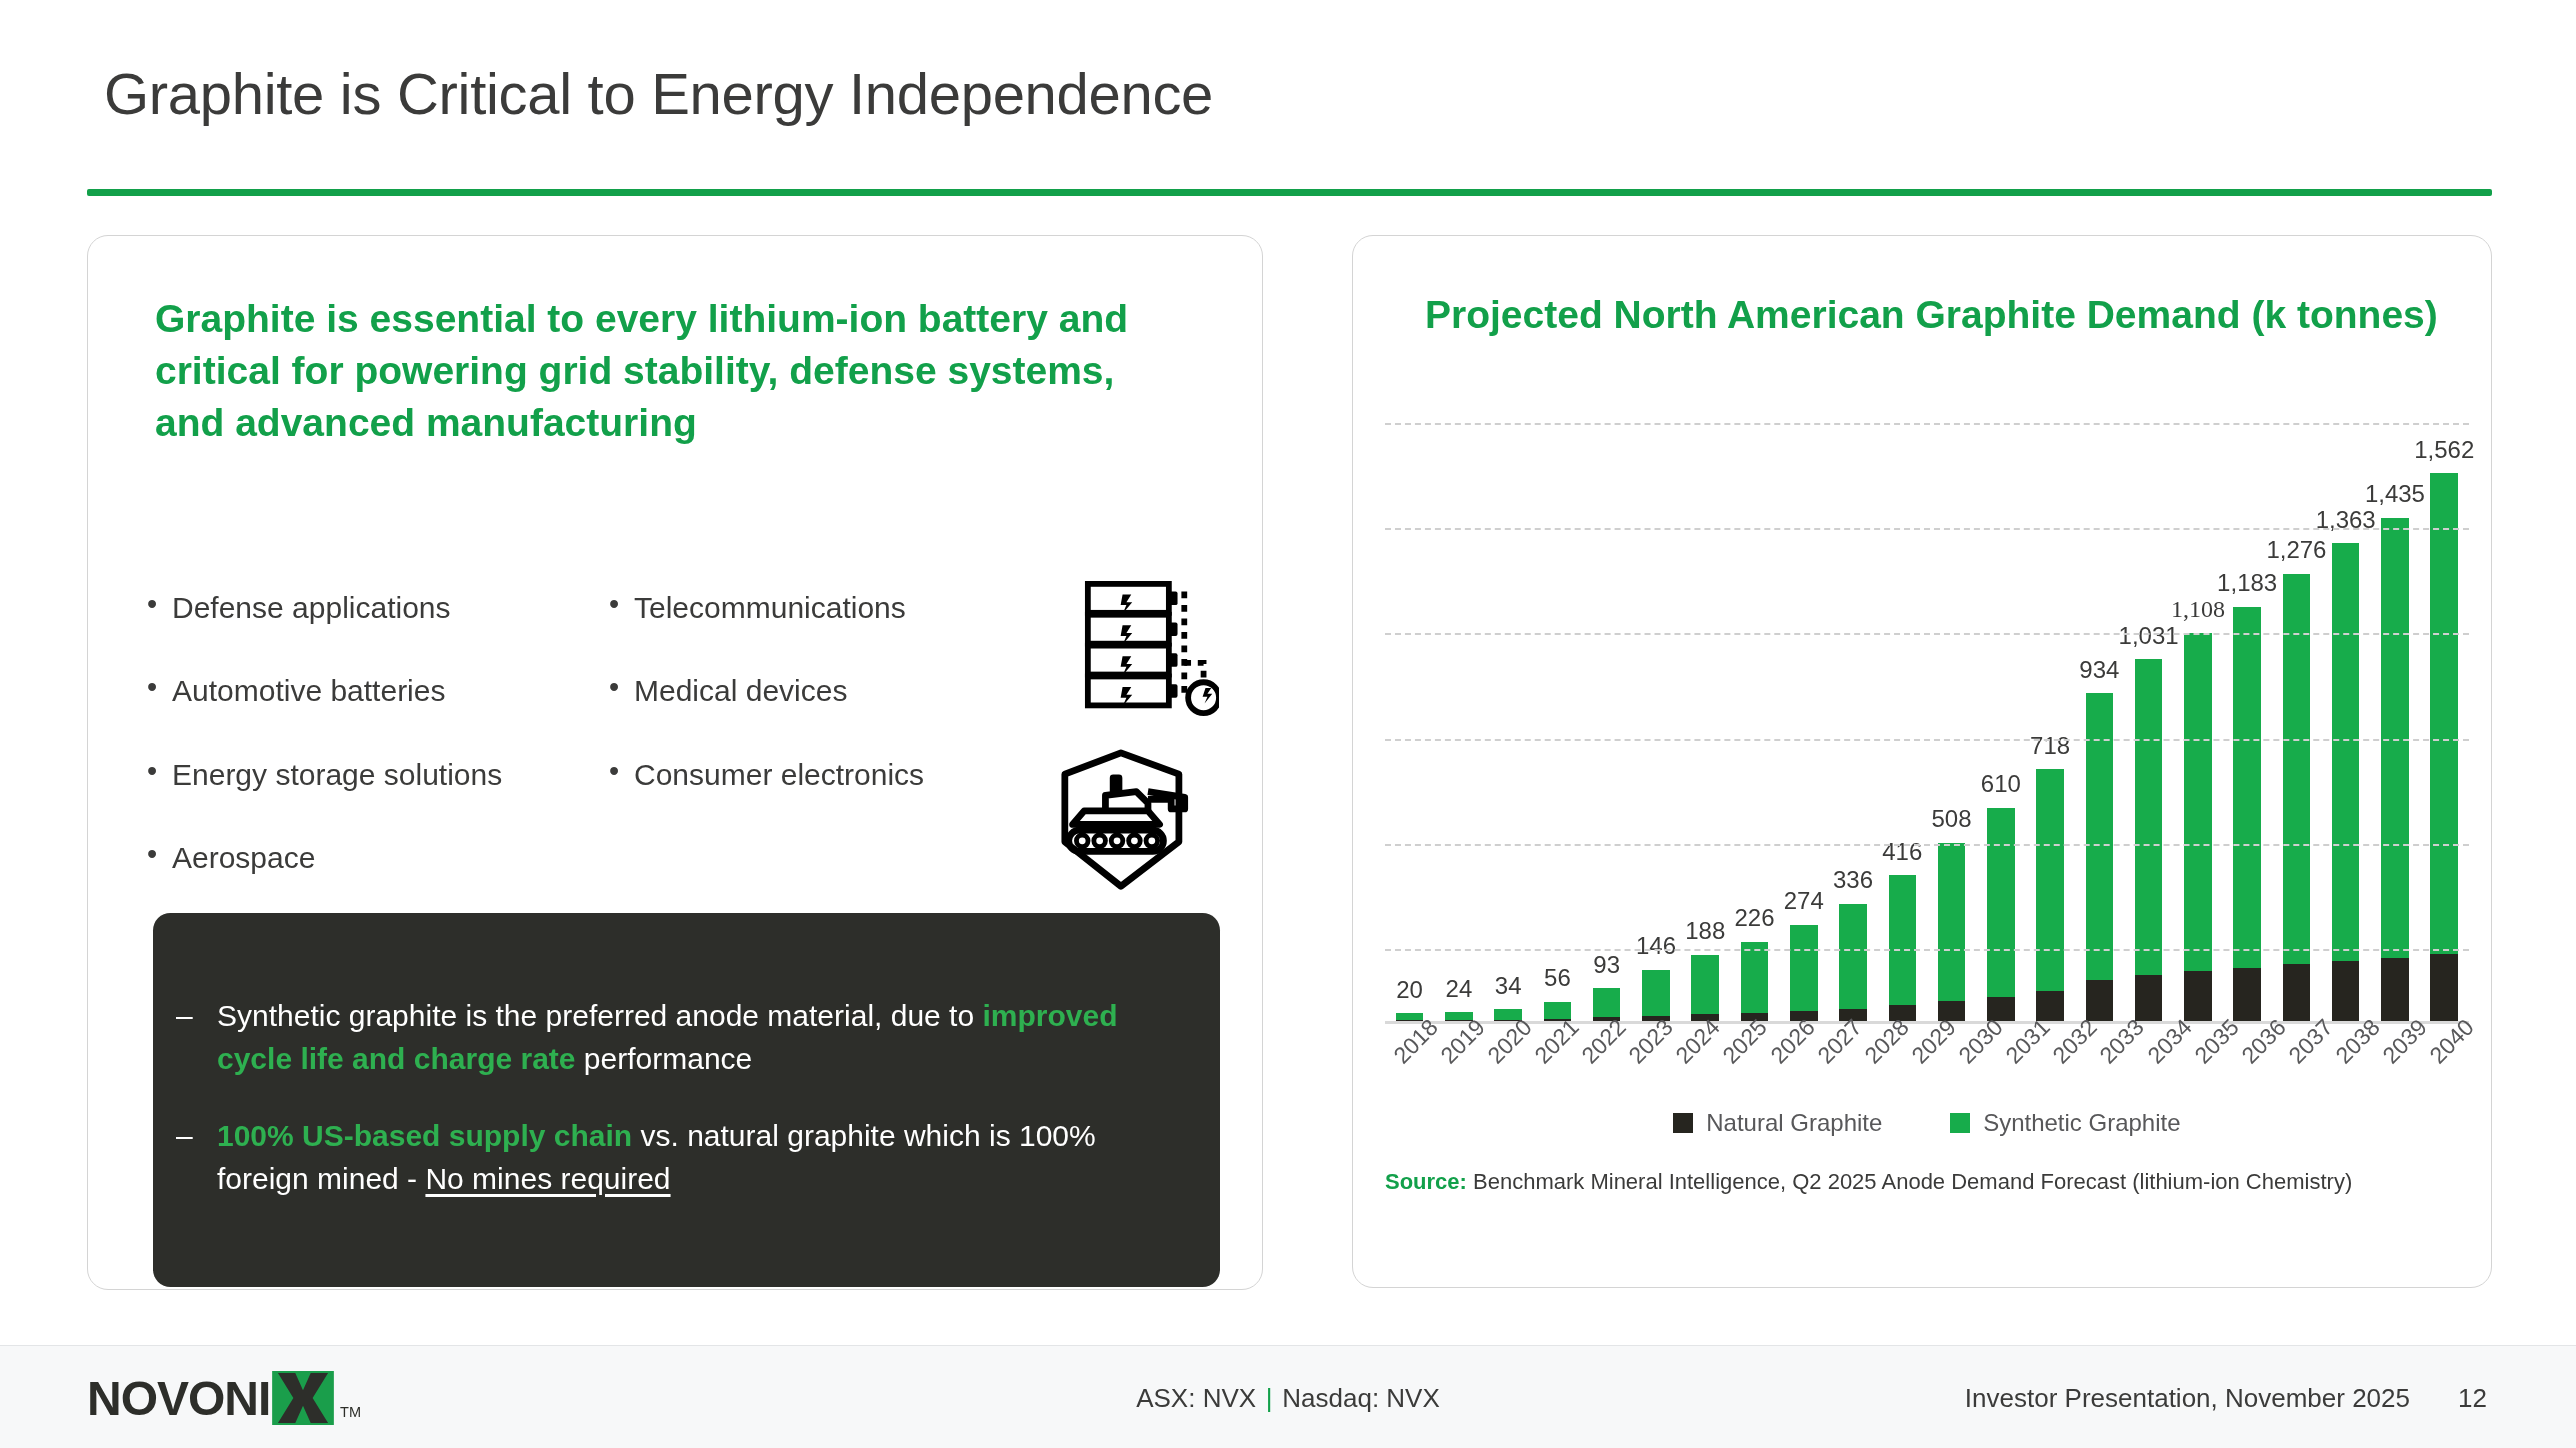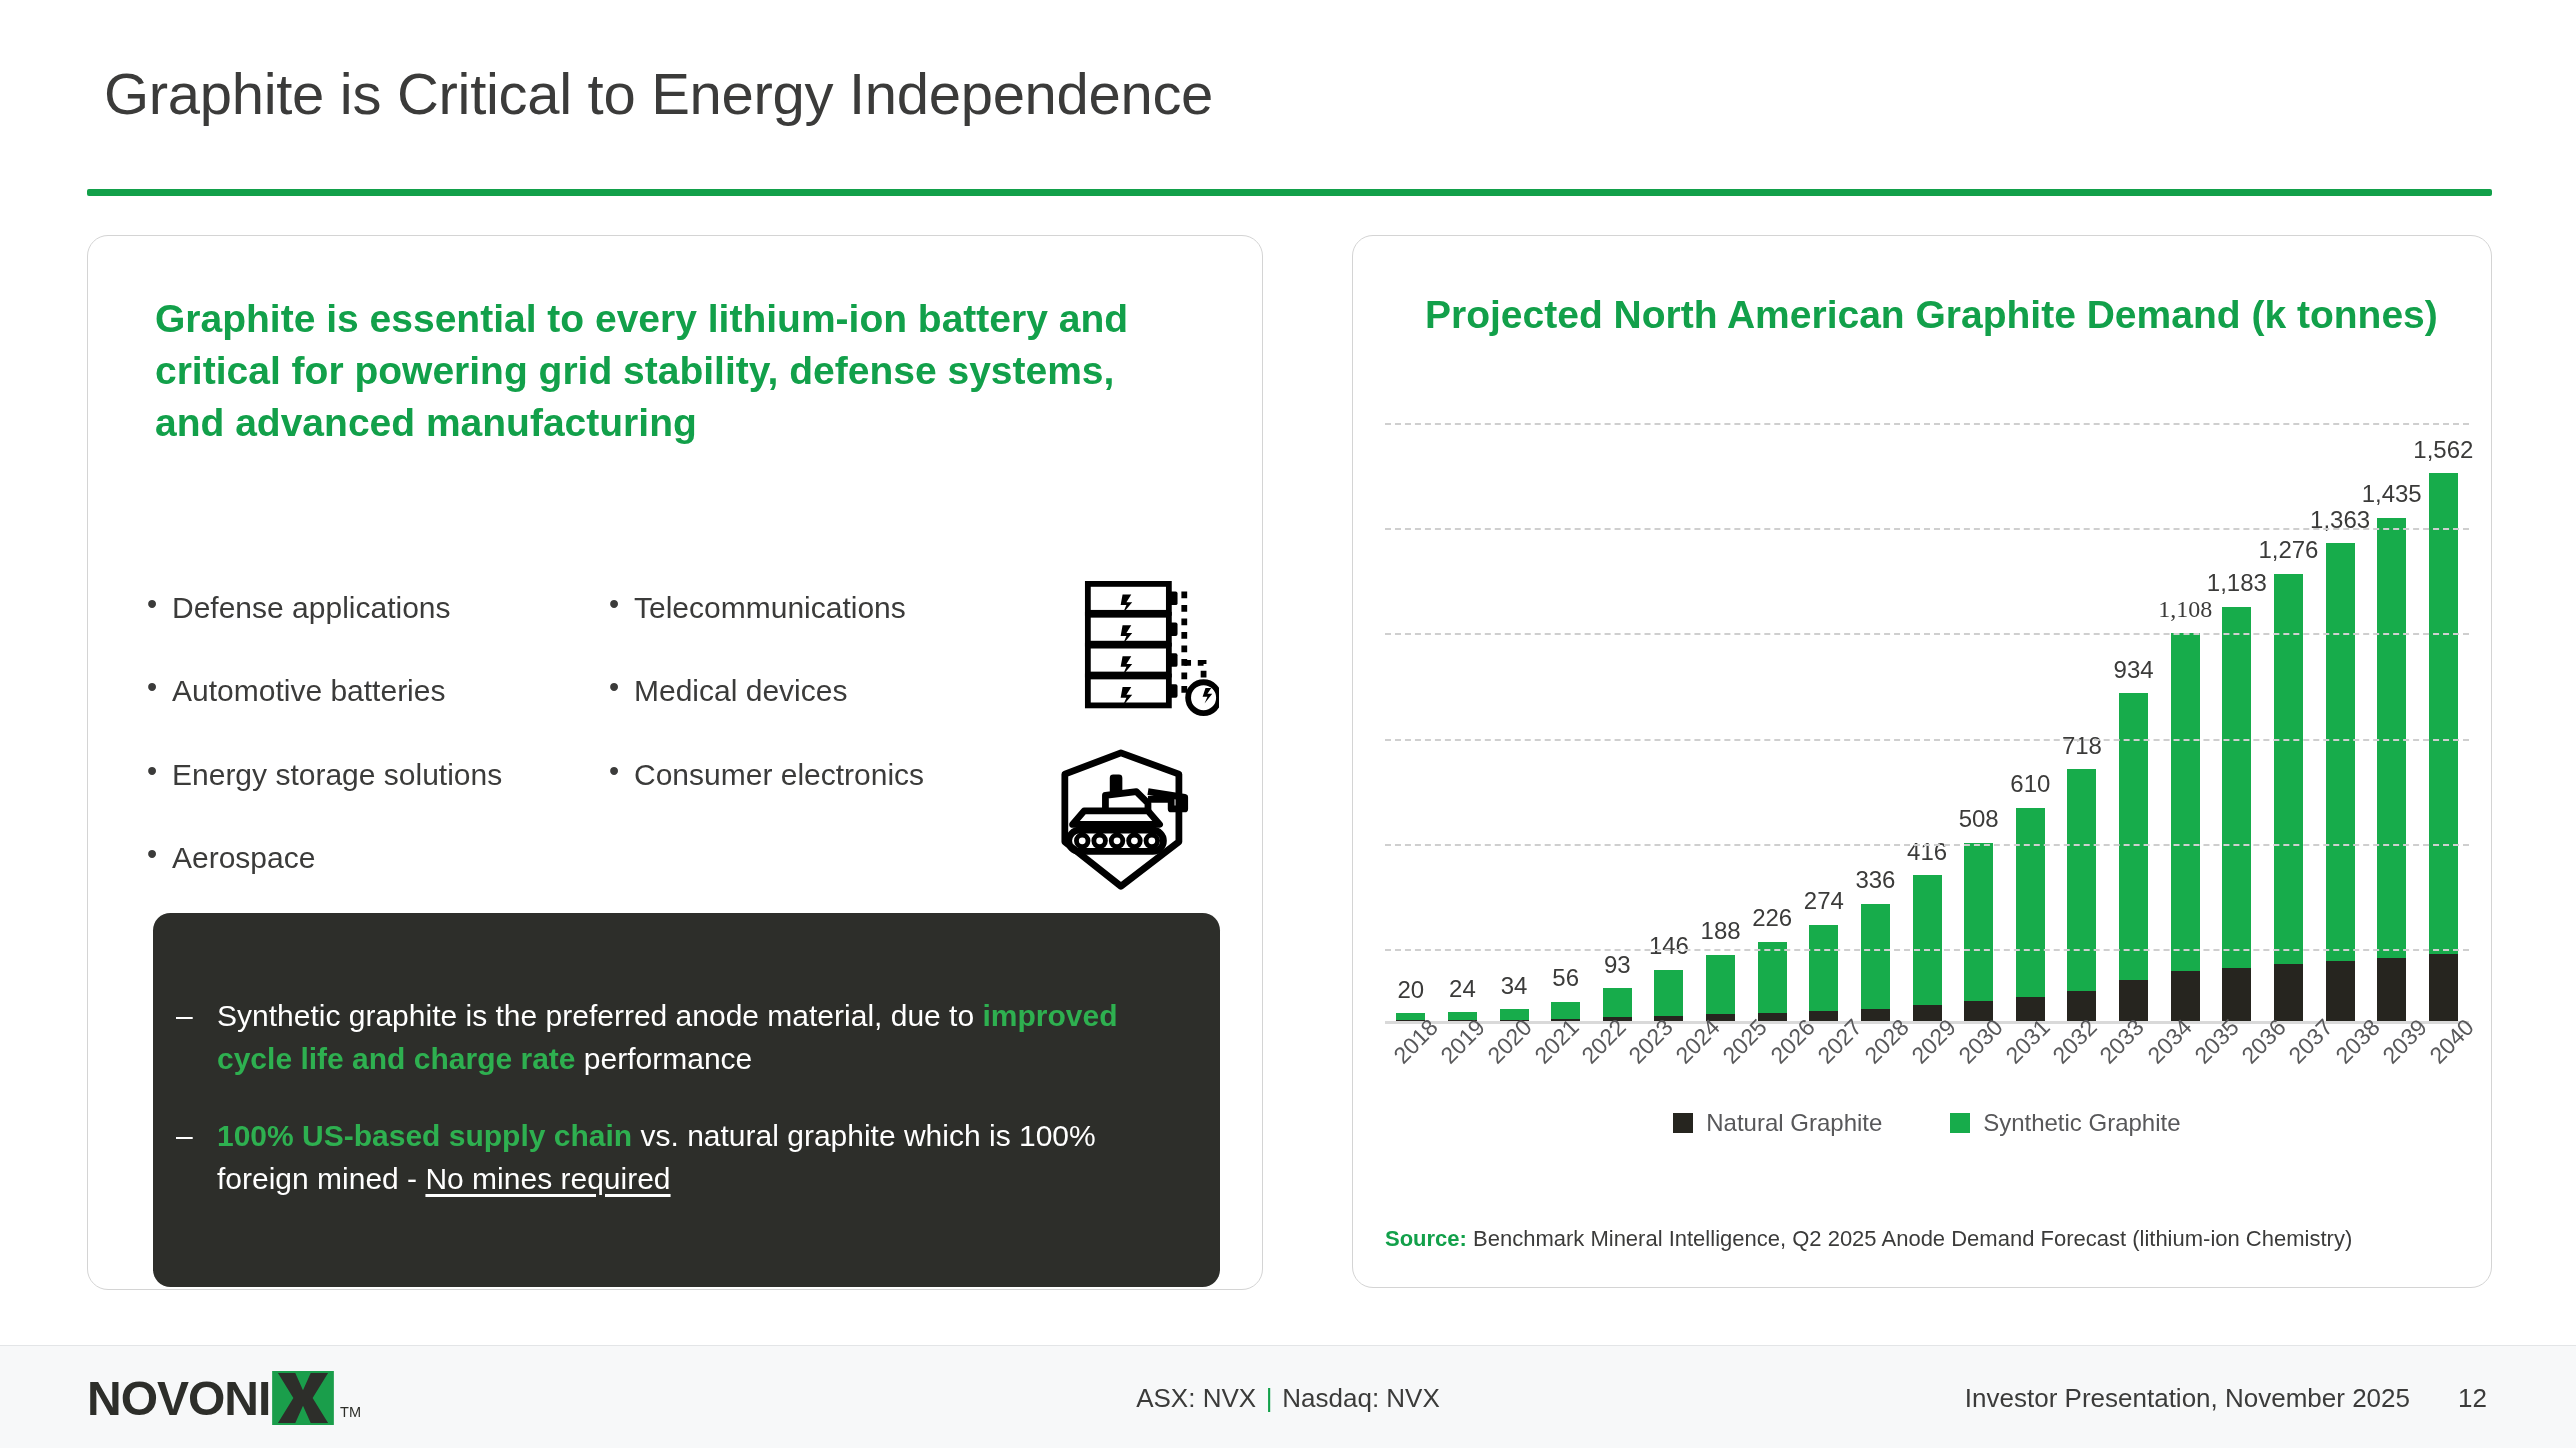--- a/index.html
+++ b/index.html
@@ -112,21 +112,21 @@
     font-size:23px; color:#58585a; white-space:nowrap;
   }
   .legend {
     position:absolute; left:1385px; top:1109px; width:1084px;
     display:flex; justify-content:center; gap:68px; align-items:center;
   }
   .leg-item { display:flex; align-items:center; gap:13.5px; }
   .leg-swatch { width:19.3px; height:19.3px; display:block; }
   .leg-text { font-size:24px; color:#58585a; }
   .source {
-    position:absolute; left:1385px; top:1226px; width:1082px;
+    position:absolute; left:1385px; top:1169px; width:1082px;
     font-size:22px; color:#3b3b3a;
   }
   .source b { color:#12a04a; }
 
   
   .footer {
     position:absolute; left:0; top:1345px; width:2576px; height:104px;
     background:#f7f8f9; border-top:1.9px solid #e3e5e7;
   }
   .logo { position:absolute; left:87px; top:1370px; height:56px; display:flex; align-items:center; }
@@ -356,20 +356,27 @@
           </div>
         </div>
         <div class="barwrap">
           <div class="bar-label" style="bottom: 337px;">934</div>
           <div class="bar">
             <div class="seg-syn" style="height: 287px; background: rgb(23, 172, 75);"></div>
             <div class="seg-nat" style="height: 41px; background: rgb(38, 37, 31);"></div>
           </div>
         </div>
         <div class="barwrap">
+          <div class="bar-label" style="bottom: 371px;">1,031</div>
+          <div class="bar">
+            <div class="seg-syn" style="height: 316px; background: rgb(23, 172, 75);"></div>
+            <div class="seg-nat" style="height: 46px; background: rgb(38, 37, 31);"></div>
+          </div>
+        </div>
+        <div class="barwrap">
           <div class="bar-label" style="bottom: 398px; font-family: Liberation Serif, serif;">1,108</div>
           <div class="bar">
             <div class="seg-syn" style="height: 338px; background: rgb(23, 172, 75);"></div>
             <div class="seg-nat" style="height: 50px; background: rgb(38, 37, 31);"></div>
           </div>
         </div>
         <div class="barwrap">
           <div class="bar-label" style="bottom: 424px;">1,183</div>
           <div class="bar">
             <div class="seg-syn" style="height: 361px; background: rgb(23, 172, 75);"></div>

